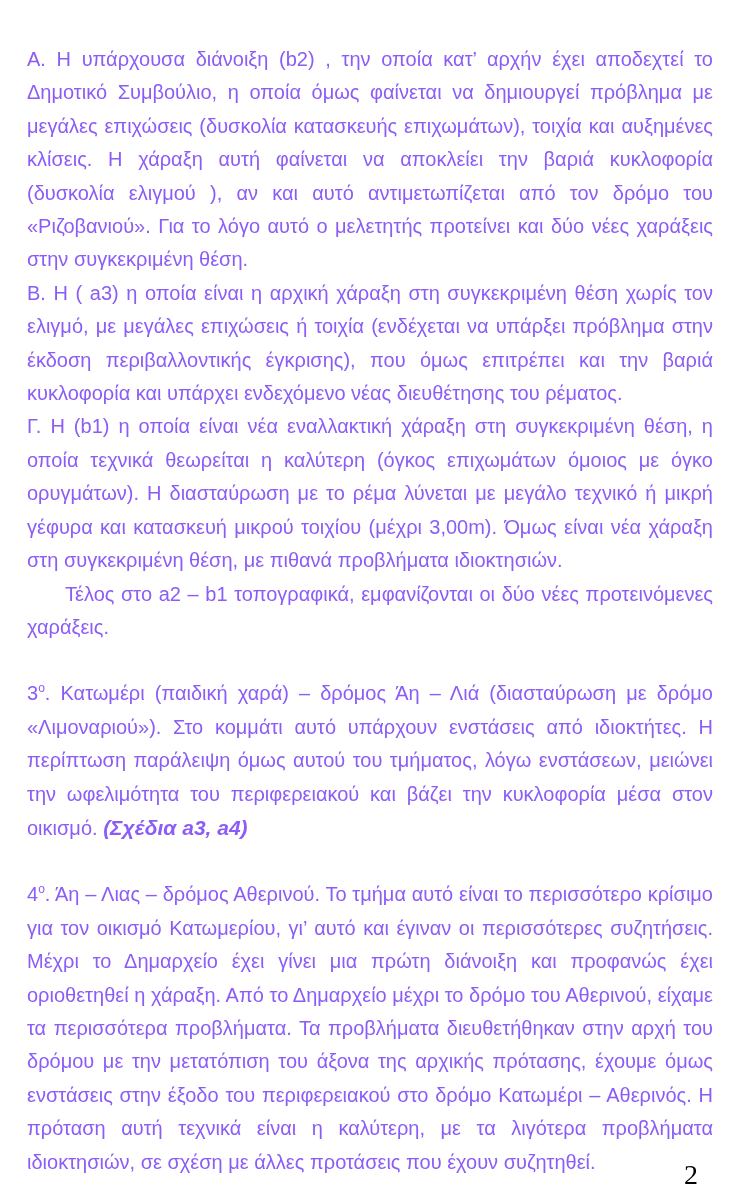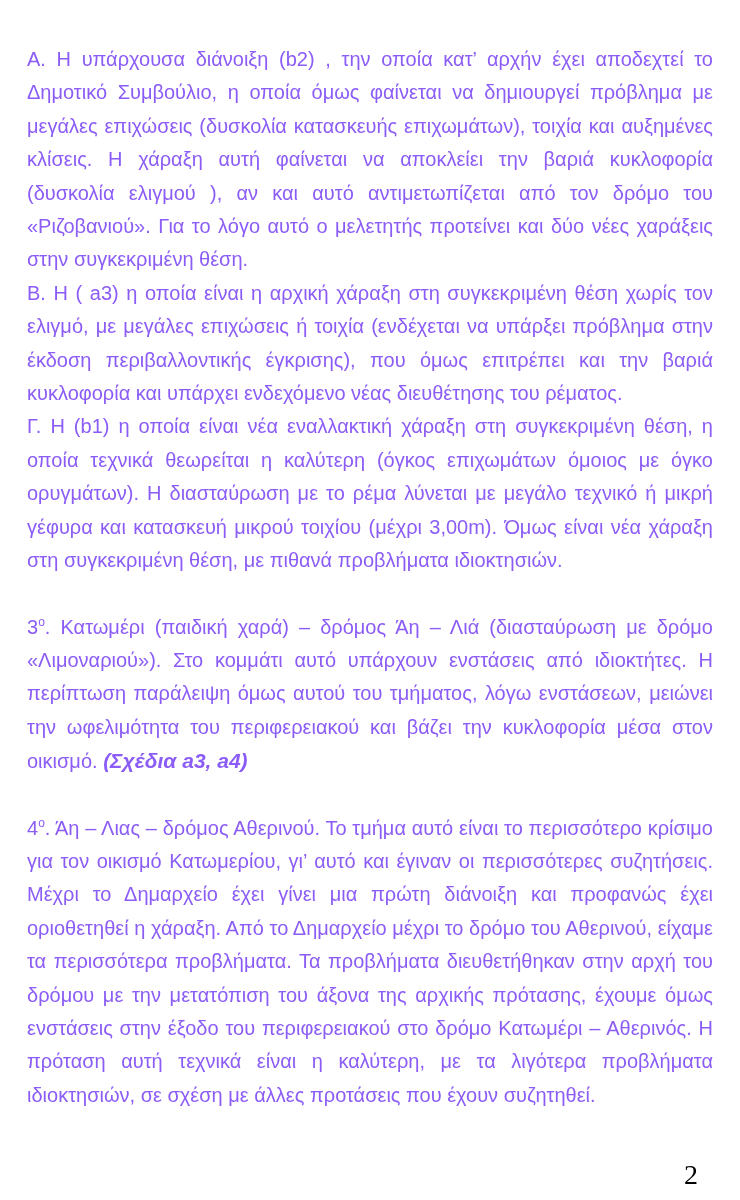--- a/index.html
+++ b/index.html
@@ -60,20 +60,21 @@
 <body>
 
 <div class="page">
 
   <p class="para"><span>Α. Η υπάρχουσα διάνοιξη (b2) , την οποία κατ’ αρχήν έχει αποδεχτεί το Δημοτικό Συμβούλιο, η οποία όμως φαίνεται να δημιουργεί πρόβλημα με μεγάλες επιχώσεις (δυσκολία κατασκευής επιχωμάτων), τοιχία και αυξημένες κλίσεις. Η χάραξη αυτή φαίνεται να αποκλείει την βαριά κυκλοφορία (δυσκολία ελιγμού ), αν και αυτό αντιμετωπίζεται από τον δρόμο του «Ριζοβανιού». Για το λόγο αυτό ο μελετητής προτείνει και δύο νέες χαράξεις στην συγκεκριμένη θέση.</span></p>
 
   <p class="para"><span>Β.  Η ( a3) η οποία είναι η αρχική χάραξη στη συγκεκριμένη θέση χωρίς τον ελιγμό, με μεγάλες επιχώσεις ή τοιχία (ενδέχεται να υπάρξει πρόβλημα στην έκδοση περιβαλλοντικής έγκρισης), που όμως επιτρέπει και την βαριά κυκλοφορία και υπάρχει ενδεχόμενο νέας διευθέτησης του ρέματος.</span></p>
 
   <p class="para"><span>Γ. Η (b1) η οποία είναι νέα εναλλακτική χάραξη στη συγκεκριμένη θέση, η οποία τεχνικά θεωρείται η καλύτερη (όγκος επιχωμάτων όμοιος με όγκο ορυγμάτων). Η διασταύρωση με το ρέμα λύνεται με μεγάλο τεχνικό ή μικρή γέφυρα και κατασκευή μικρού τοιχίου (μέχρι 3,00m).  Όμως είναι νέα χάραξη στη συγκεκριμένη θέση, με πιθανά προβλήματα ιδιοκτησιών.</span></p>
 
+  <p class="para indent-first"><span>Τέλος στο a2 – b1 τοπογραφικά, εμφανίζονται οι δύο νέες προτεινόμενες χαράξεις.</span></p>
 
   <p class="para section-gap"><span>3</span><sup class="ordinal">ο</sup><span>. Κατωμέρι (παιδική χαρά) – δρόμος Άη – Λιά (διασταύρωση με δρόμο «Λιμοναριού»). Στο κομμάτι αυτό υπάρχουν ενστάσεις από ιδιοκτήτες. Η περίπτωση παράλειψη όμως αυτού του τμήματος, λόγω ενστάσεων, μειώνει την ωφελιμότητα του περιφερειακού και βάζει την κυκλοφορία μέσα στον οικισμό. </span><span class="drawings-note">(Σχέδια a3, a4)</span></p>
 
   <p class="para section-gap"><span>4</span><sup class="ordinal">ο</sup><span>. Άη – Λιας – δρόμος Αθερινού. Το τμήμα αυτό είναι το περισσότερο κρίσιμο για τον οικισμό Κατωμερίου, γι’ αυτό και έγιναν οι περισσότερες συζητήσεις. Μέχρι το Δημαρχείο έχει γίνει μια πρώτη διάνοιξη και προφανώς έχει οριοθετηθεί η χάραξη. Από το Δημαρχείο μέχρι το δρόμο του Αθερινού, είχαμε τα περισσότερα προβλήματα. Τα προβλήματα διευθετήθηκαν στην αρχή του δρόμου με την μετατόπιση του άξονα της αρχικής πρότασης, έχουμε όμως ενστάσεις στην έξοδο του περιφερειακού  στο δρόμο Κατωμέρι – Αθερινός. Η πρόταση αυτή τεχνικά είναι η καλύτερη, με τα λιγότερα προβλήματα ιδιοκτησιών, σε σχέση με άλλες προτάσεις που έχουν συζητηθεί.</span></p>
 
 </div>
 
 <div class="page-number">2</div>
 
 </body></html>

